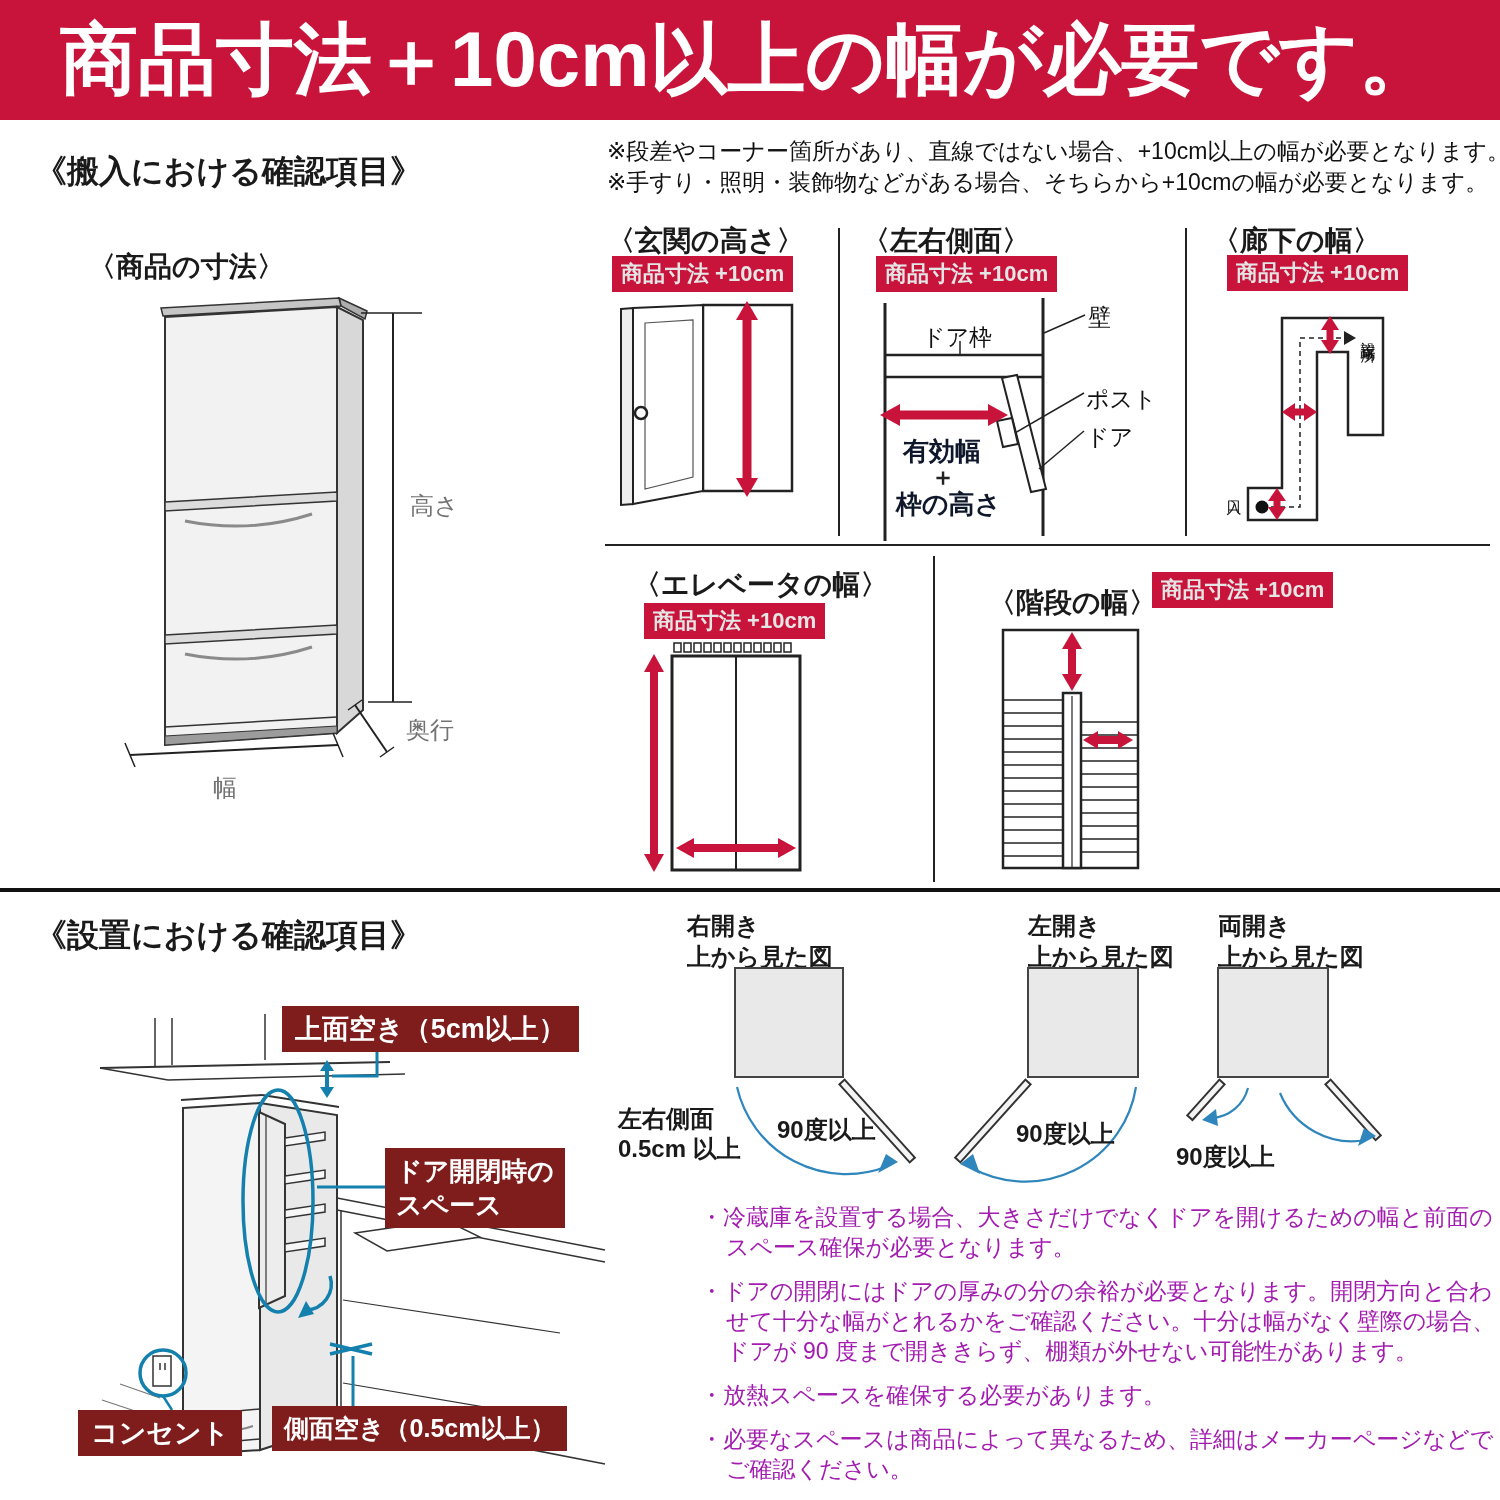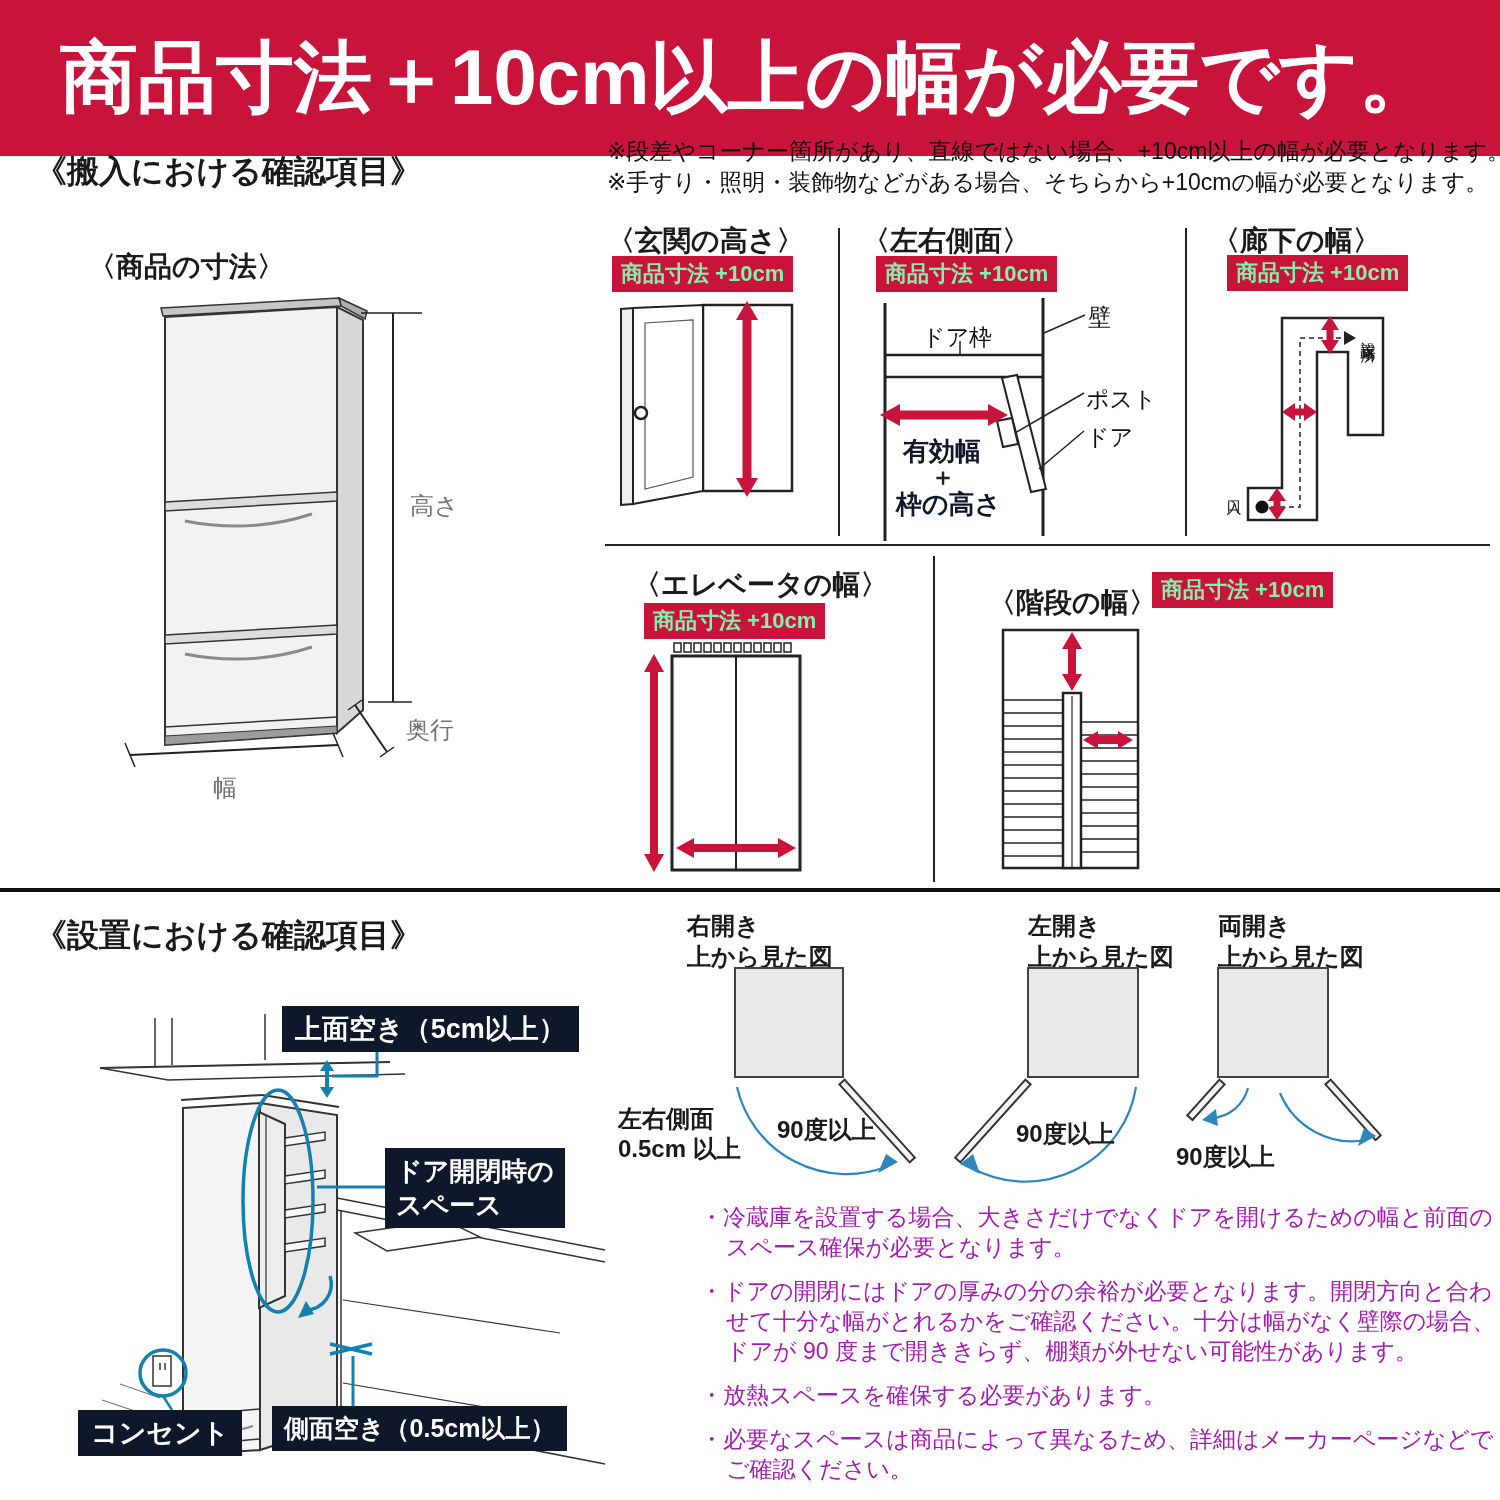--- a/index.html
+++ b/index.html
@@ -1,32 +1,32 @@
 <!DOCTYPE html>
 <html><head>
 <meta charset="utf-8">
 <style>
   html,body{margin:0;padding:0;background:#fff;}
   .canvas{position:relative;width:1500px;height:1500px;background:#fff;overflow:hidden;
           font-family:"Liberation Sans","DejaVu Sans",sans-serif;color:#1a1a1a;}
   .abs{position:absolute;}
-  .banner{left:0;top:0;width:1500px;height:156px;background:#C8143B;display:flex;align-items:center;}
+  .banner{left:0;top:0;width:1500px;height:120px;background:#C8143B;display:flex;align-items:center;}
   .banner span{color:#fff;font-weight:bold;font-size:78px;padding-left:60px;letter-spacing:0px;white-space:nowrap;}
   .h1{font-size:32px;font-weight:bold;white-space:nowrap;}
   .sub{font-size:28px;font-weight:bold;white-space:nowrap;}
   .notes{font-size:23px;line-height:31px;color:#111;white-space:nowrap;}
-  .badge{background:#C8143B;color:#86efac;font-weight:bold;font-size:22px;padding:3px 9px;white-space:nowrap;display:inline-block;}
+  .badge{background:#C8143B;color:#e5e5e5;font-weight:bold;font-size:22px;padding:3px 9px;white-space:nowrap;display:inline-block;}
   .lbl{font-size:23px;color:#111;white-space:nowrap;}
   .dimlbl{font-size:24px;color:#737373;white-space:nowrap;}
   .redlbl{font-size:26px;font-weight:bold;color:#0f172a;white-space:nowrap;}
   .vtext{writing-mode:vertical-rl;font-size:15px;letter-spacing:2px;color:#111;}
   .vline{background:#222;width:2px;}
   .hline{background:#222;height:2px;}
   .bigdiv{background:#111;height:4px;}
-  .bluebox{background:#0f172a;color:#fff;font-weight:bold;white-space:nowrap;}
+  .bluebox{background:#7f1d1d;color:#fff;font-weight:bold;white-space:nowrap;}
   .dtitle{font-size:24px;font-weight:bold;line-height:31px;white-space:nowrap;}
   .angle{font-size:24px;font-weight:bold;white-space:nowrap;}
   .bullets{width:800px;font-size:23px;line-height:30px;color:#a21caf;}
   .bullets div{padding-left:26px;text-indent:-26px;margin-bottom:14px;}
   svg{display:block;}
 </style>
 </head>
 <body>
 
 <div class="canvas">

